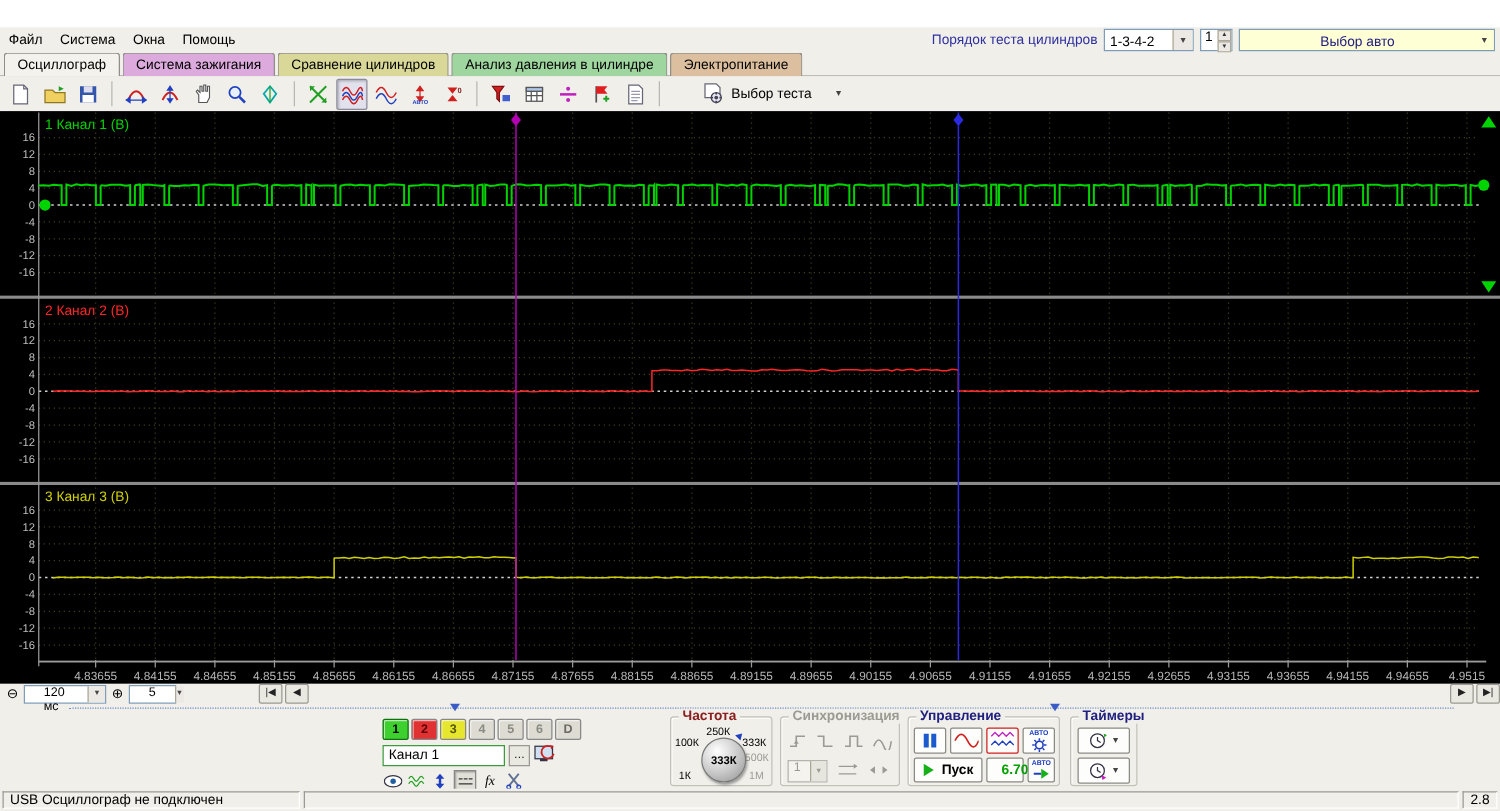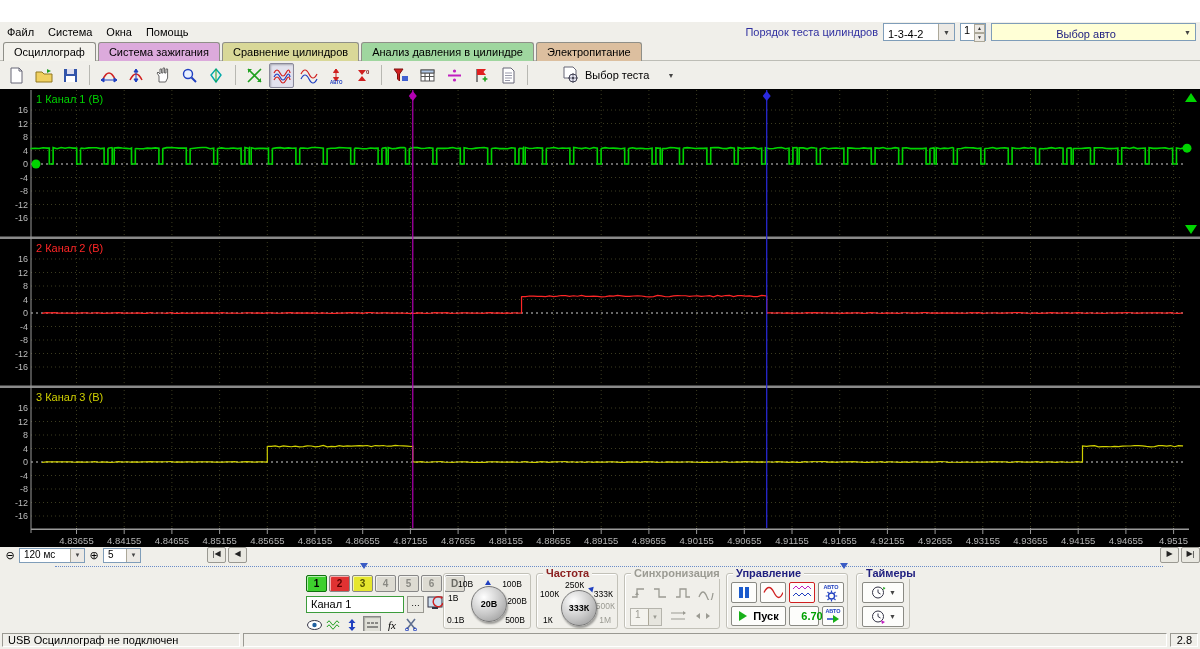--- a/index.html
+++ b/index.html
@@ -28,21 +28,21 @@
   .tsep{width:1px;height:20px;background:#b8b8b2;margin:0 4px;}
   .testsel{height:22px;display:flex;align-items:center;gap:4px;padding:0 6px;margin-left:22px;font-size:11px;}
   .testsel .ddl{font-size:7px;color:#444;margin-left:14px;}
   
   .plotwrap{position:absolute;top:89px;left:0;width:1200px;height:458px;background:#000;}
   .plotwrap svg{position:absolute;top:0;left:0;}
   
   .hrow{position:absolute;top:547px;left:0;right:0;height:16px;background:#f0efea;display:flex;align-items:center;gap:2px;padding-left:3px;}
   .sicon{font-size:11px;line-height:14px;width:14px;text-align:center;}
   .scombo{height:15px;width:66px;background:#fff;border:1px solid #7f9db9;display:flex;box-sizing:border-box;font-size:10px;}
-  .scombo .cv{flex:1;padding:0 4px;}
+  .scombo .cv{flex:1;padding:0 15px;}
   .scombo .dd{width:13px;font-size:6px;}
   .navbtn{width:17px;height:14px;border:1px solid #9a9992;background:#e9e8e1;border-radius:2px;font-size:8px;line-height:12px;text-align:center;color:#222;}
   .hspacer{flex:1;}
   
   .panbar{position:absolute;top:563px;left:0;right:0;height:8px;}
   .pantrack{position:absolute;top:3px;left:55px;right:37px;border-top:1px dotted #6a8cc8;}
   .panmark{position:absolute;top:0;width:0;height:0;border-left:4px solid transparent;border-right:4px solid transparent;border-top:6px solid #3b5cc4;}
   
   .panel{position:absolute;top:571px;left:0;right:0;height:60px;background:#f0efea;}
   .chbtns{position:absolute;left:306px;top:4px;display:flex;gap:2px;}
@@ -467,32 +467,20 @@
         </div>
       <div class="cicon">
           <svg width="14" height="13">
             <path d="M3,1 L11,11 M11,1 L3,11" stroke="#607090" stroke-width="1.6"></path>
             <circle cx="3" cy="11.5" r="1.5" fill="none" stroke="#2040c0"></circle>
             <circle cx="11" cy="11.5" r="1.5" fill="none" stroke="#2040c0"></circle>
           </svg>
         </div>
     </div>
 
-    <div class="grp" style="left:443px;top:2px;width:88px;height:56px;">
-      <span class="kl" style="left:14px;top:5px;">10В</span>
-      <span class="kl" style="right:8px;top:5px;">100В</span>
-      <span class="kl" style="left:4px;top:19px;">1В</span>
-      <span class="kl" style="right:3px;top:22px;">200В</span>
-      <span class="kl" style="left:3px;bottom:3px;">0.1В</span>
-      <span class="kl" style="right:5px;bottom:3px;">500В</span>
-      <div class="kptr" style="left:41px;top:6px;"></div>
-      <div class="knob" style="left:27px;top:12px;">
-          <span>20В</span>
-        </div>
-    </div>
 
     <div class="grp" style="left:536px;top:2px;width:82px;height:56px;">
       <span class="gt" style="color:#8b2020;">Частота</span>
       <span class="kl" style="left:28px;top:6px;">250К</span>
       <span class="kl" style="left:3px;top:15px;">100К</span>
       <span class="kl" style="right:4px;top:15px;">333К</span>
       <span class="kl dis" style="right:2px;top:27px;">500К</span>
       <span class="kl dis" style="right:6px;bottom:3px;">1М</span>
       <span class="kl" style="left:6px;bottom:3px;">1К</span>
       <div class="kptr" style="left:52px;top:12px;transform:rotate(45deg);"></div>
@@ -593,17 +581,17 @@
         <span style="font-size:7px;color:#444;">▼</span>
       </div>
     </div>
   </div>
 
   <div class="status">
     <div class="scell" style="width:238px;">
         <span>USB Осциллограф не подключен</span>
       </div>
     <div class="scell" style="flex:1;"></div>
-    <div class="scell" style="width:28px;justify-content:flex-end;">
+    <div class="scell" style="width:28px;justify-content:center;">
         <span>2.8</span>
       </div>
   </div>
 </div>
 
 </body></html>

